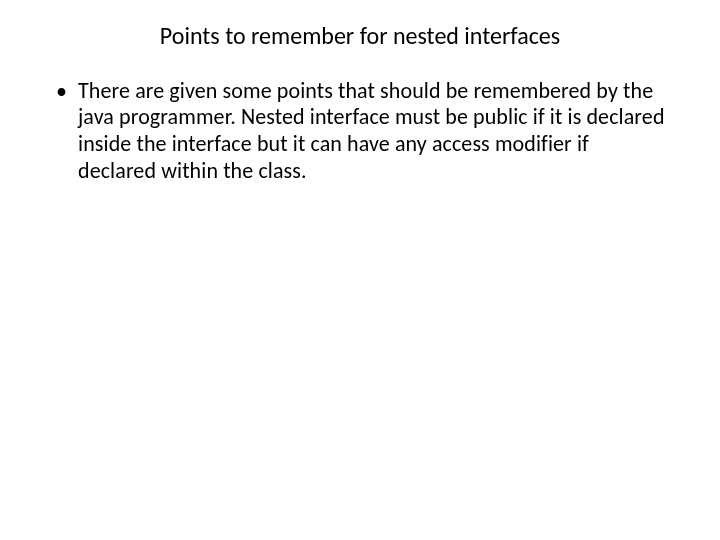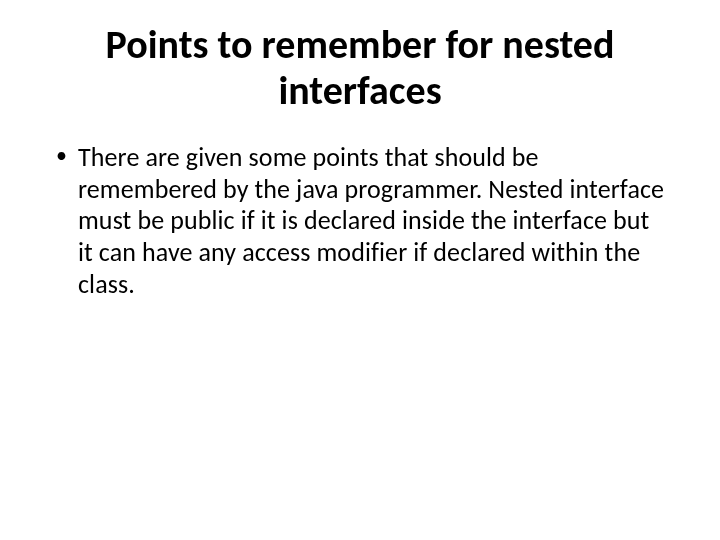--- a/index.html
+++ b/index.html
@@ -10,34 +10,34 @@
       font-family: Calibri, "Segoe UI", Arial, sans-serif;
       color: #000;
       overflow: hidden;
     }
     .slide {
       width: 100%;
       height: 100%;
       padding: 22px 50px 40px 50px;
     }
     .title {
-      font-size: 40px;
-      font-weight: 700;
+      font-size: 24px;
+      font-weight: 400;
       text-align: center;
       line-height: 1.15;
       margin: 0 auto 28px auto;
       max-width: 560px;
     }
     .body-list {
       list-style: none;
       padding-left: 4px;
     }
     .body-list li {
       position: relative;
-      font-size: 26px;
+      font-size: 22px;
       line-height: 1.22;
       padding-left: 24px;
       margin-bottom: 2px;
       letter-spacing: 0.1px;
     }
     .body-list li::before {
       content: "•";
       position: absolute;
       left: 2px;
       top: 0;

